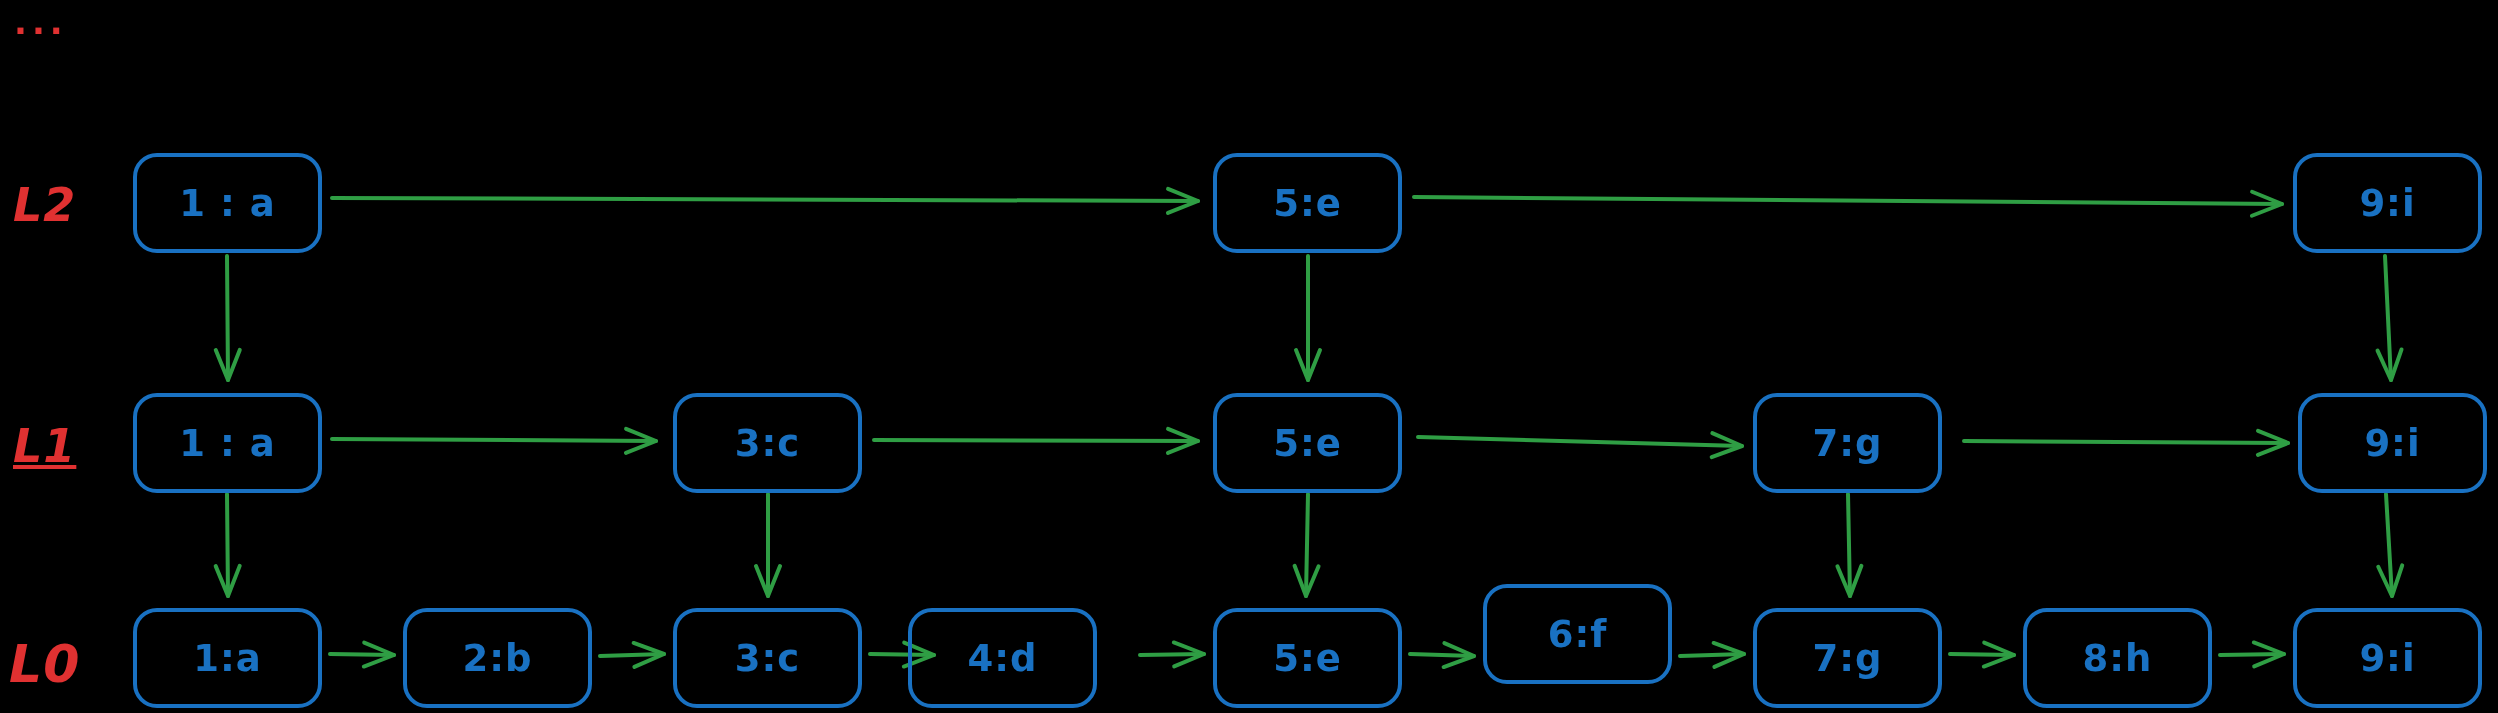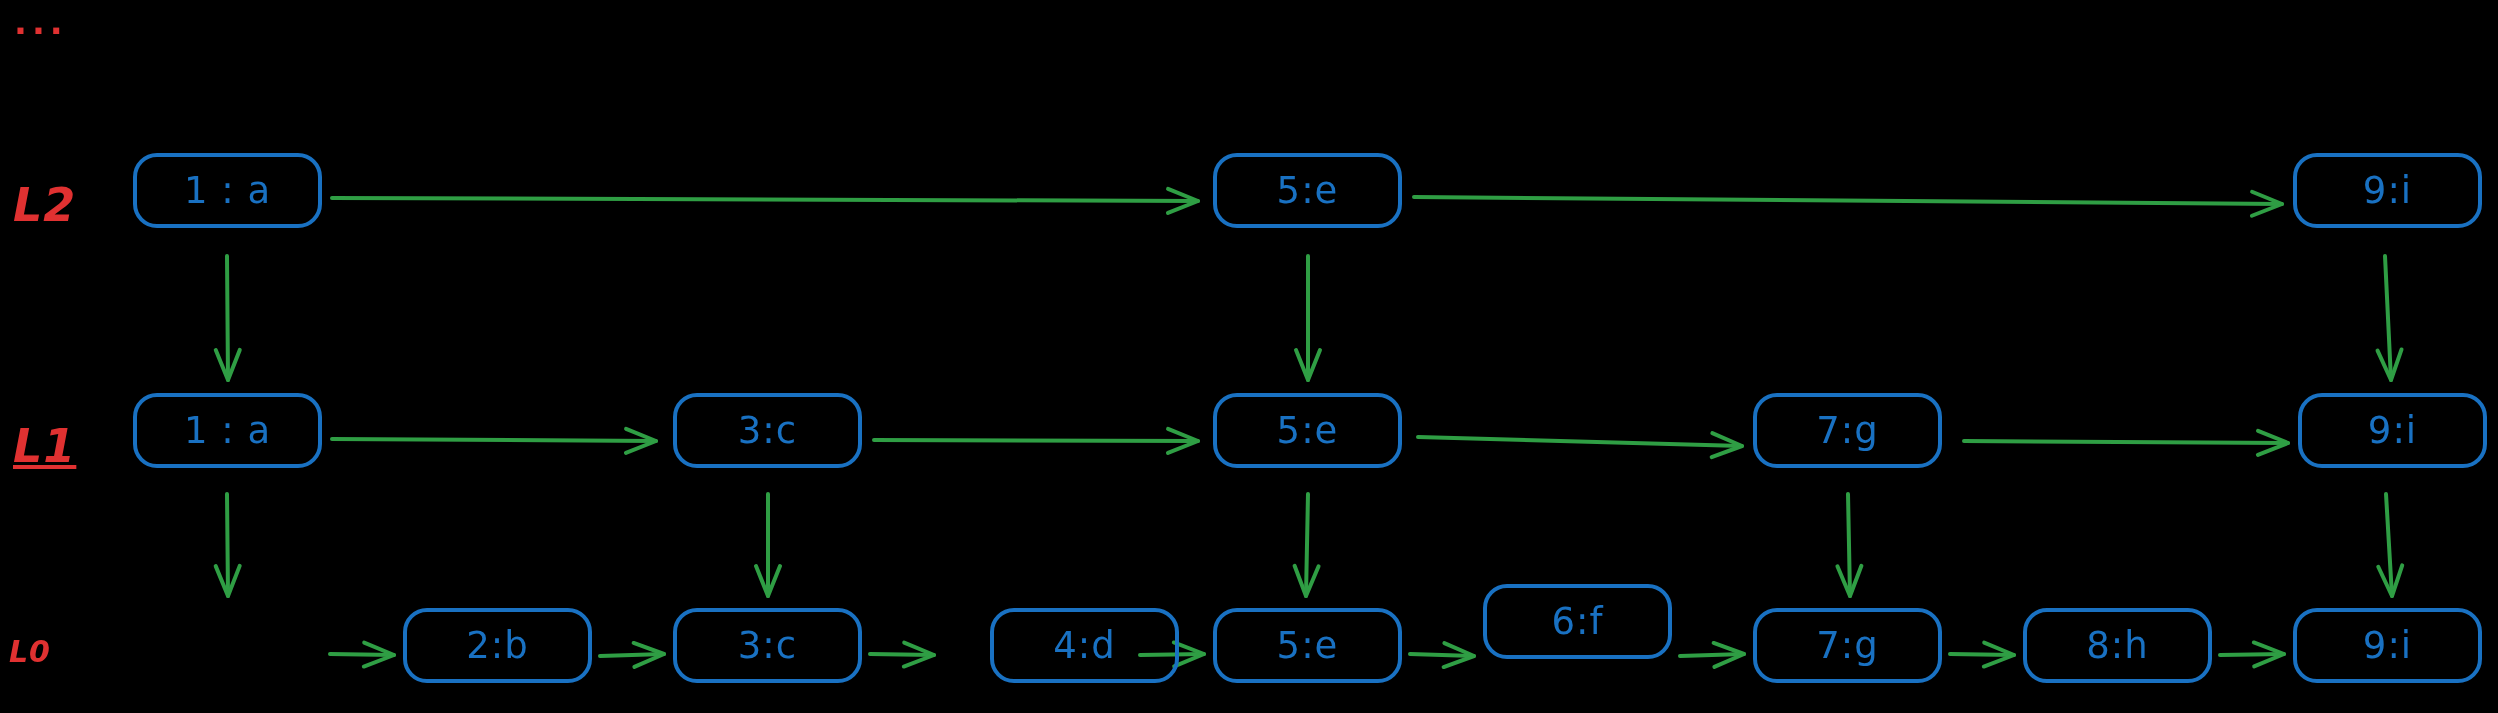--- a/index.html
+++ b/index.html
@@ -29,27 +29,27 @@
   .arrow-head-path {
     stroke: var(--arrow, #2f9e44);
     stroke-width: 4;
     stroke-linecap: round;
     stroke-linejoin: round;
     fill: none;
   }
   .node {
     position: absolute;
     width: 189px;
-    height: 75px;
+    height: 100px;
     box-sizing: border-box;
     border: 4px solid var(--node, #1971c2);
     border-radius: 24px;
     color: var(--node, #1971c2);
     font-size: 37px;
-    font-weight: normal;
+    font-weight: bold;
     display: flex;
     align-items: center;
     justify-content: center;
     background: transparent;
     letter-spacing: 1px;
   }
   .lvl-label {
     position: absolute;
     color: var(--label, #e03131);
     font-size: 46px;
@@ -104,34 +104,35 @@
     <line class="arrow-line" x1="768" y1="494" x2="768" y2="596" marker-end="url(#ah)"></line>
     <line class="arrow-line" x1="1308" y1="494" x2="1306" y2="596" marker-end="url(#ah)"></line>
     <line class="arrow-line" x1="1848" y1="494" x2="1850" y2="596" marker-end="url(#ah)"></line>
     <line class="arrow-line" x1="2386" y1="494" x2="2392" y2="596" marker-end="url(#ah)"></line>
   </svg>
 
   <div class="ellipsis">...</div>
 
   <div class="lvl-label" style="left:13px; top:178px;">L2</div>
   <div class="lvl-label" style="left:13px; top:419px;text-decoration:underline;">L1</div>
-  <div class="lvl-label" style="left:9px; top:634px; font-size:30px;">L0</div>
+  <div class="lvl-label" style="left:9px; top:634px; font-size:52px;">L0</div>
 
   <div class="node" style="left:133px;  top:153px;">1 : a</div>
   <div class="node" style="left:1213px; top:153px;">5:e</div>
   <div class="node" style="left:2293px; top:153px;">9:i</div>
 
   <div class="node" style="left:133px;  top:393px;">1 : a</div>
   <div class="node" style="left:673px;  top:393px;">3:c</div>
   <div class="node" style="left:1213px; top:393px;">5:e</div>
   <div class="node" style="left:1753px; top:393px;">7:g</div>
   <div class="node" style="left:2298px; top:393px;">9:i</div>
 
+  <div class="node" style="left:133px;  top:608px;">1:a</div>
   <div class="node" style="left:403px;  top:608px;text-align:center;">2:b</div>
   <div class="node" style="left:673px;  top:608px;">3:c</div>
-  <div class="node" style="left:990px;  top:608px;">4:d</div>
+  <div class="node" style="left:908px;  top:608px;">4:d</div>
   <div class="node" style="left:1213px; top:608px;">5:e</div>
   <div class="node" style="left:1483px; top:584px;">6:f</div>
   <div class="node" style="left:1753px; top:608px;">7:g</div>
   <div class="node" style="left:2023px; top:608px;">8:h</div>
   <div class="node" style="left:2293px; top:608px;">9:i</div>
 
 </div>
 
 </body></html>

